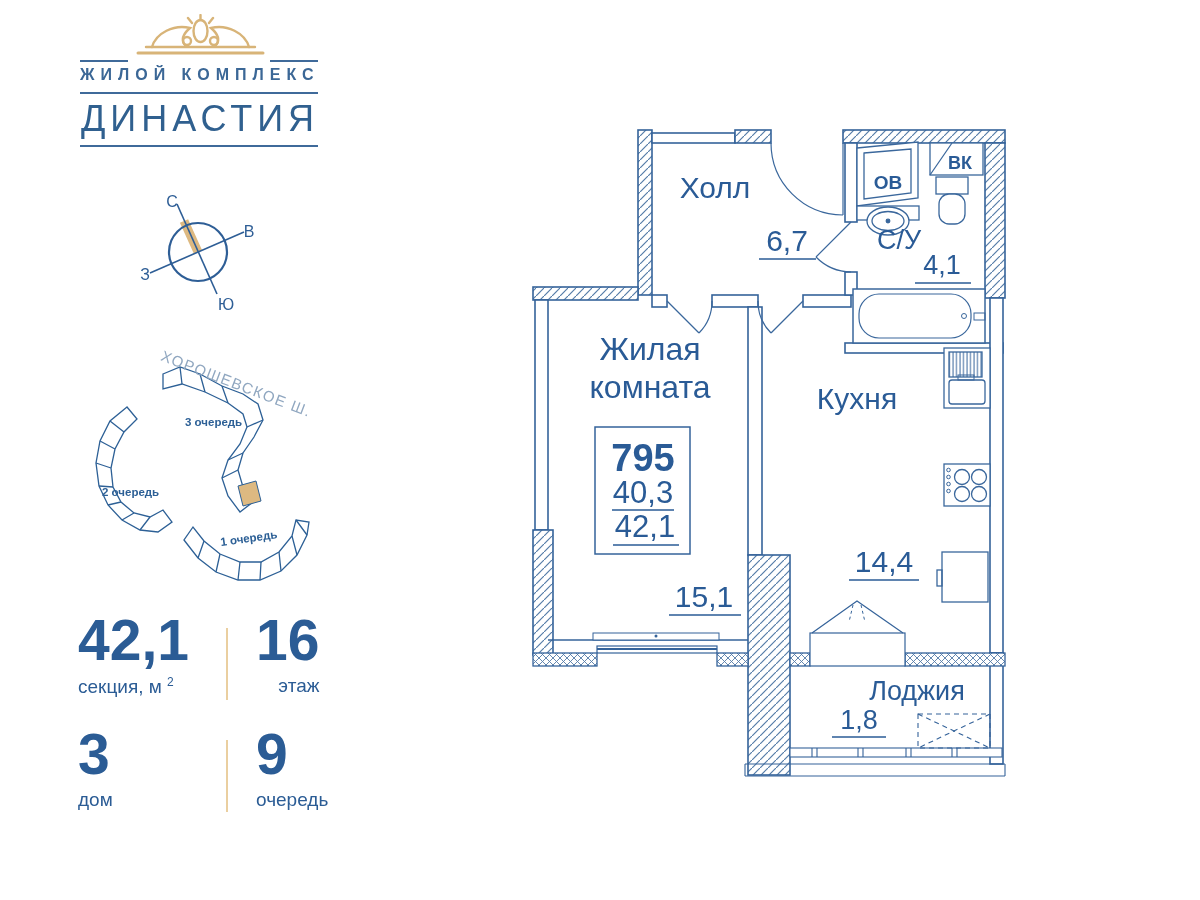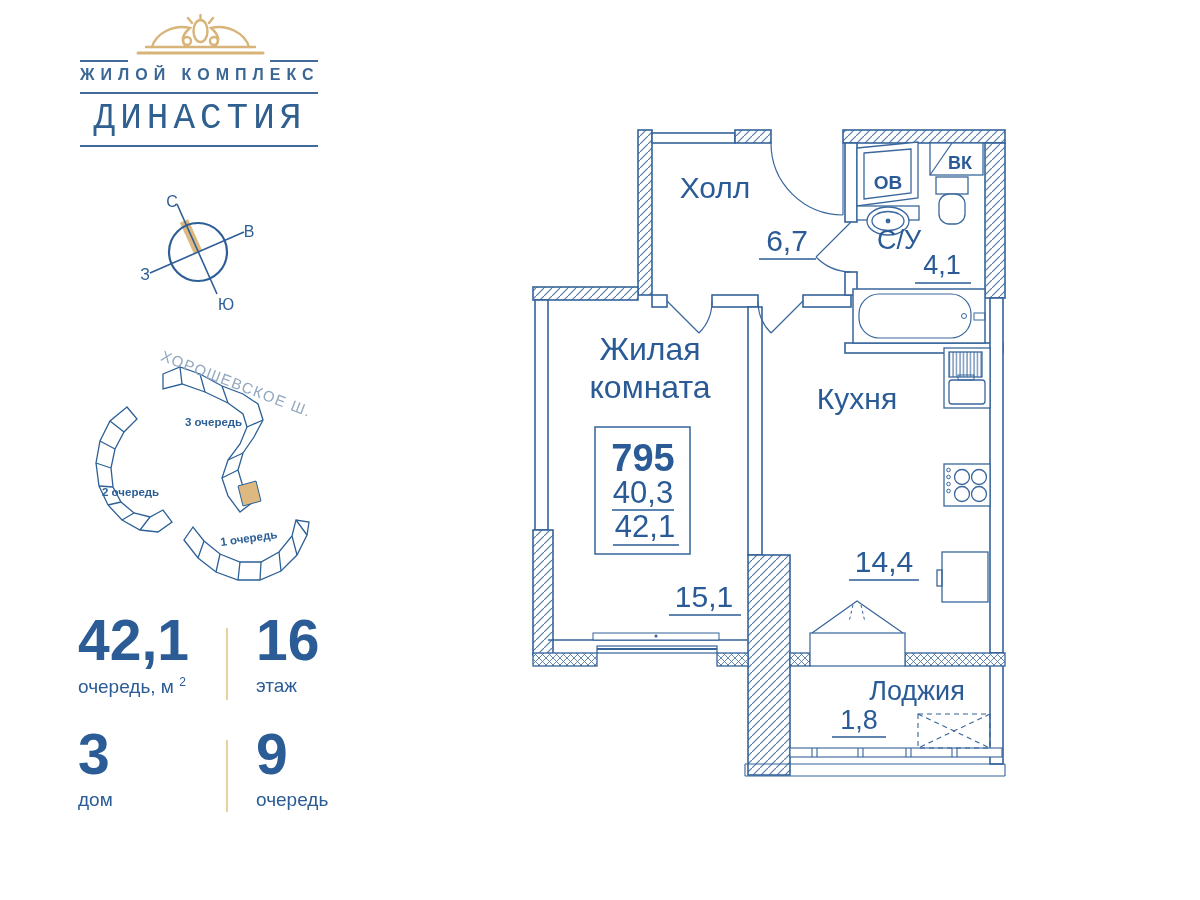--- a/index.html
+++ b/index.html
@@ -4,21 +4,21 @@
 <style>
   html,body{margin:0;padding:0;background:#fff;}
   body{width:1200px;height:900px;position:relative;overflow:hidden;
        font-family:"Liberation Sans",sans-serif;}
   .abs{position:absolute;}
   .blue-line{border-top:2px solid #3f6a9a;height:0;}
   .gold-sep{width:2px;background:#eacfa0;}
   .logo-sub{width:238px;text-align:center;font-size:16px;letter-spacing:6px;
             color:#3b6796;font-weight:700;white-space:nowrap;}
   .logo-main{width:244px;text-align:center;font-size:36px;letter-spacing:5px;
-             color:#30608f;font-weight:500;white-space:nowrap;font-family:Liberation Mono, monospace;}
+             color:#30608f;font-weight:500;white-space:nowrap;}
   .stat-num{font-size:57px;font-weight:bold;color:#2b5c95;line-height:1;}
   .stat-label{font-size:19px;color:#2b5c95;margin-top:6px;}
   .stat-label sup{font-size:12px;}
   svg text{font-family:"Liberation Sans",sans-serif;}
 </style>
 </head>
 <body>
 
 <svg class="abs" style="left:128px;top:14px;" width="145" height="46" viewBox="0 0 145 46">
   <g fill="none" stroke="#d8b478" stroke-width="2.4" stroke-linecap="round">
@@ -64,24 +64,24 @@
   </g>
   <polygon points="163,146 181,141 186,161 168,166" fill="#ddb981" stroke="#2d6096" stroke-width="1"></polygon>
   <text transform="translate(85,20) rotate(21)" font-size="15" letter-spacing="1.5" fill="#90a7c0">ХОРОШЕВСКОЕ Ш.</text>
   <text x="110" y="86" font-size="11.5" font-weight="bold" fill="#2d6096">3 очередь</text>
   <text x="27" y="156" font-size="11.5" font-weight="bold" fill="#2d6096">2 очередь</text>
   <text transform="translate(146,206) rotate(-8)" font-size="11.5" font-weight="bold" fill="#2d6096">1 очередь</text>
 </svg>
 
 <div class="abs" style="left:78px;top:612px;">
   <div class="stat-num">42,1</div>
-  <div class="stat-label"><span>очередь, м</span> <sup>2</sup></div>
+  <div class="stat-label"><span>секция, м</span> <sup>2</sup></div>
 </div>
 <div class="abs gold-sep" style="left:226px;top:628px;height:72px;"></div>
-<div class="abs" style="left:256px;top:612px;">
+<div class="abs" style="left:256px;top:612px;text-align:right;">
   <div class="stat-num">16</div>
   <div class="stat-label">этаж</div>
 </div>
 <div class="abs" style="left:78px;top:726px;">
   <div class="stat-num">3</div>
   <div class="stat-label">дом</div>
 </div>
 <div class="abs gold-sep" style="left:226px;top:740px;height:72px;"></div>
 <div class="abs" style="left:256px;top:726px;">
   <div class="stat-num">9</div>

